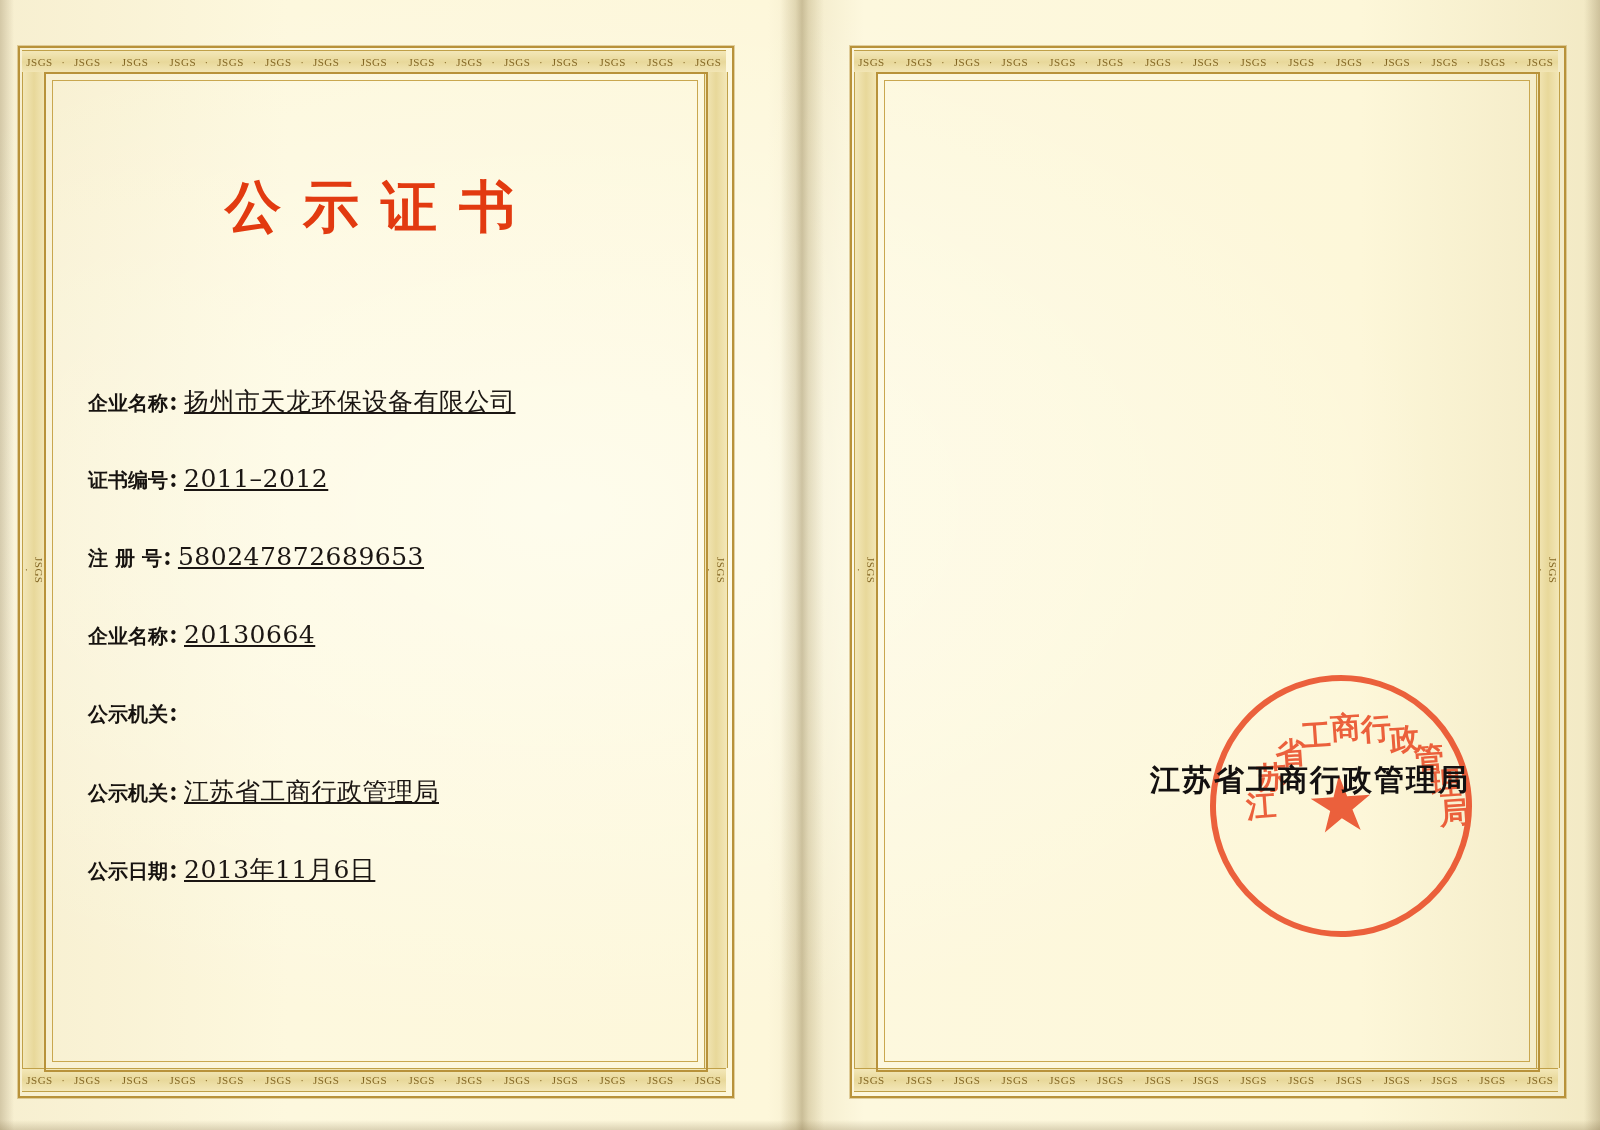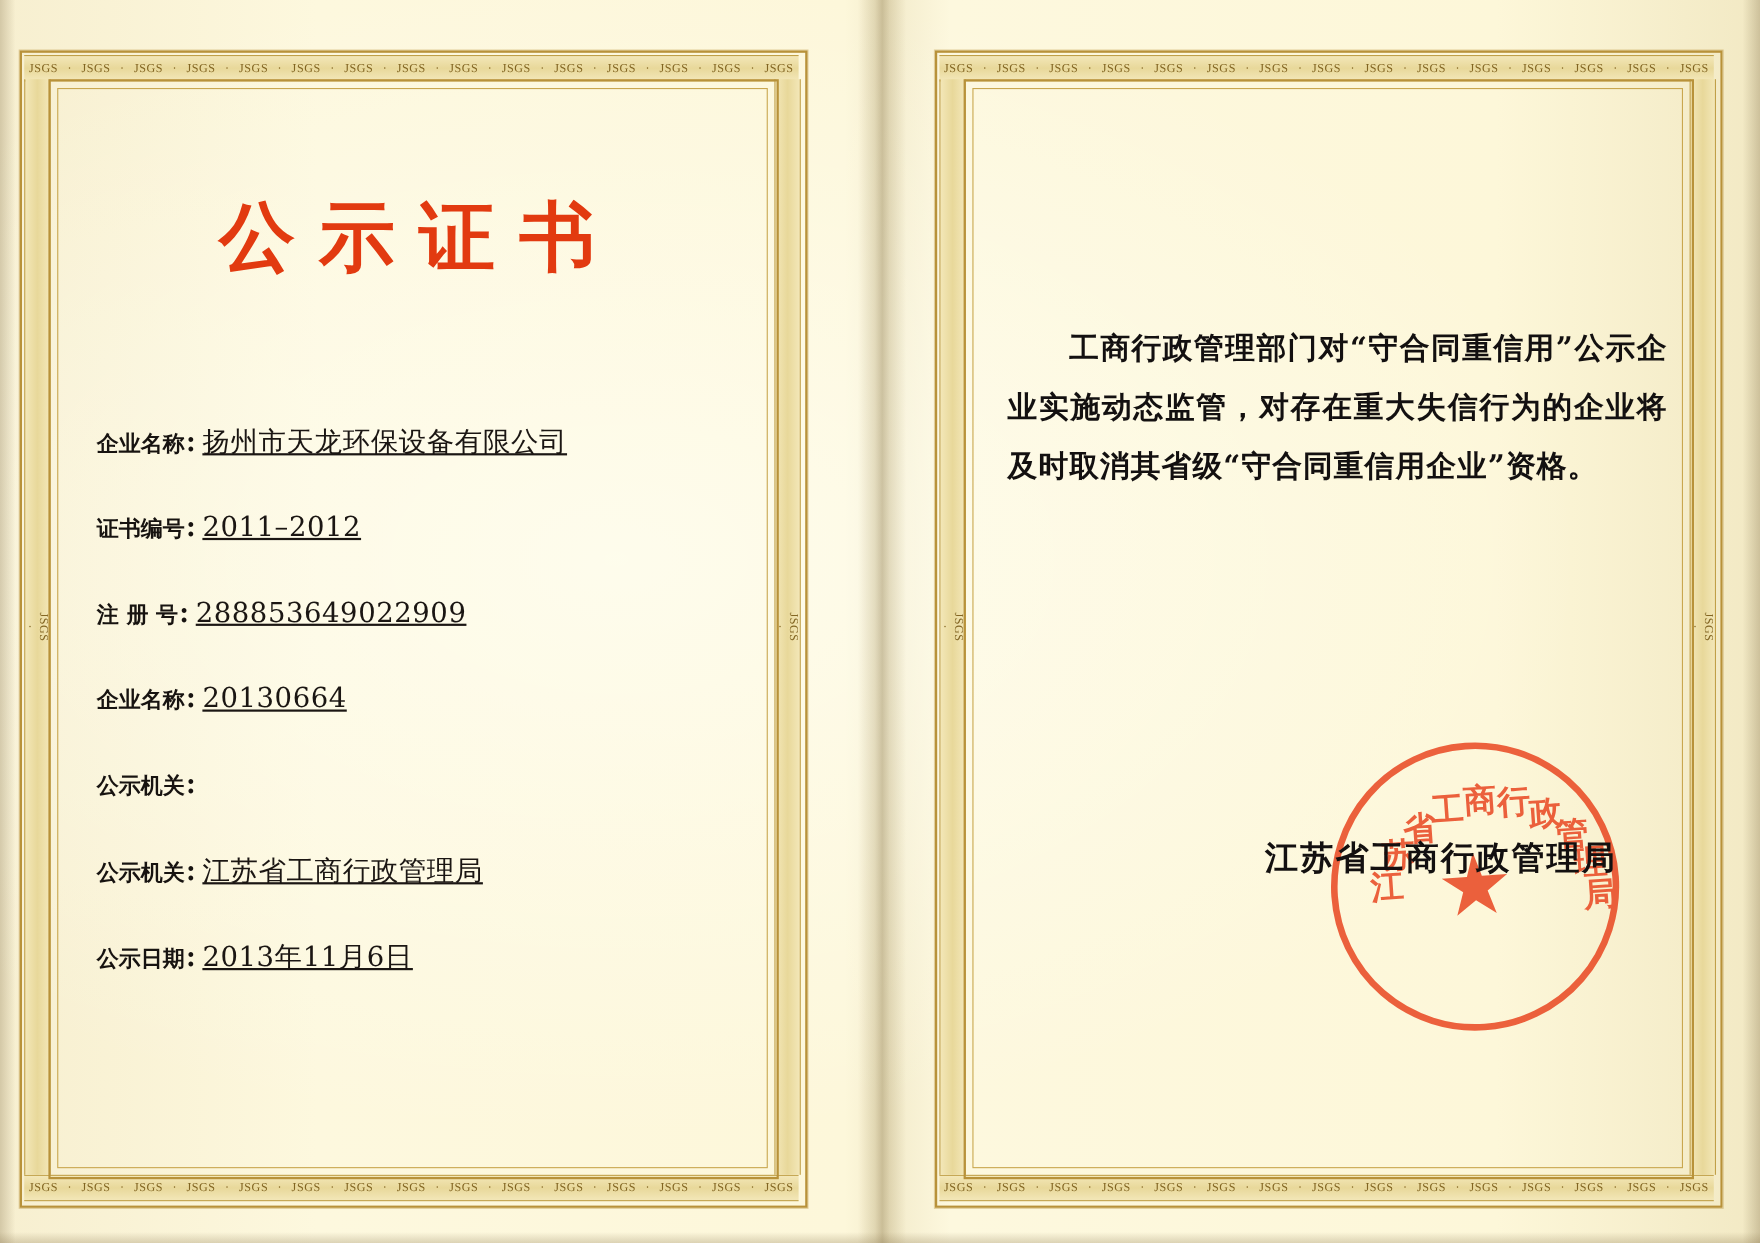--- a/index.html
+++ b/index.html
@@ -108,21 +108,21 @@
     color: #e23a10;
     font-size: 52px;
     letter-spacing: 10px;
     font-weight: 700;
     font-family: "DejaVu Serif", "Liberation Serif", serif;
     line-height: 1.25;
     text-indent: 10px;
   }
   .title-line-2 {
     color: #e23a10;
-    font-size: 69px;
+    font-size: 56px;
     letter-spacing: 22px;
     font-weight: 700;
     font-family: "DejaVu Serif", "Liberation Serif", serif;
     margin-top: 30px;
     text-indent: 22px;
   }
 
   .fields {
     position: absolute;
     left: 88px;
@@ -335,21 +335,21 @@
 
       <div class="field-row">
         <span class="field-label">证书编号</span>
         <span class="field-colon">:</span>
         <span class="field-value">2011–2012</span>
       </div>
 
       <div class="field-row">
         <span class="field-label">注 册 号</span>
         <span class="field-colon">:</span>
-        <span class="field-value">288853649022909</span>
+        <span class="field-value">580247872689653</span>
       </div>
 
       <div class="field-row">
         <span class="field-label">企业名称</span>
         <span class="field-colon">:</span>
         <span class="field-value">20130664</span>
       </div>
 
       <div class="field-row">
         <span class="field-label">公示机关</span>
@@ -444,21 +444,20 @@
         <span>·</span>
     </div>
     <div class="jsgs-band vertical" style="left:716px; top:72px; width:22px; height:996px;">
       <span>JSGS</span>
         <span>·</span>
     </div>
 
     <div class="frame frame-inner" style="left:56px; top:72px; width:660px; height:996px;"></div>
     <div class="frame frame-thin" style="left:64px; top:80px; width:644px; height:980px;"></div>
 
-    <div class="statement">工商行政管理部门对“守合同重信用”公示企业实施动态监管，对存在重大失信行为的企业将及时取消其省级“守合同重信用企业”资格。</div>
 
     <div class="seal">
       <div class="seal-star"></div>
       <div class="seal-text">
         <span class="seal-char" style="transform: rotate(-75deg) translate(0,-98px) rotate(75deg);">江</span>
         <span class="seal-char" style="transform: rotate(-57deg) translate(0,-98px) rotate(57deg);">苏</span>
         <span class="seal-char" style="transform: rotate(-39deg) translate(0,-98px) rotate(39deg);">省</span>
         <span class="seal-char" style="transform: rotate(-21deg) translate(0,-98px) rotate(21deg);">工</span>
         <span class="seal-char" style="transform: rotate(-3deg)  translate(0,-98px) rotate(3deg);">商</span>
         <span class="seal-char" style="transform: rotate(15deg)  translate(0,-98px) rotate(-15deg);">行</span>

